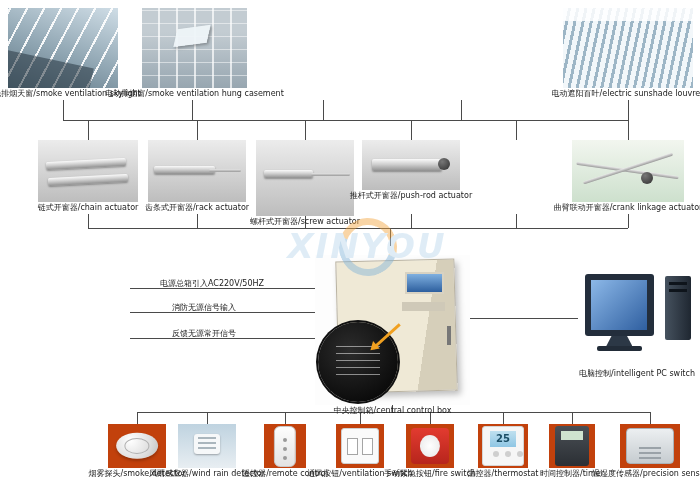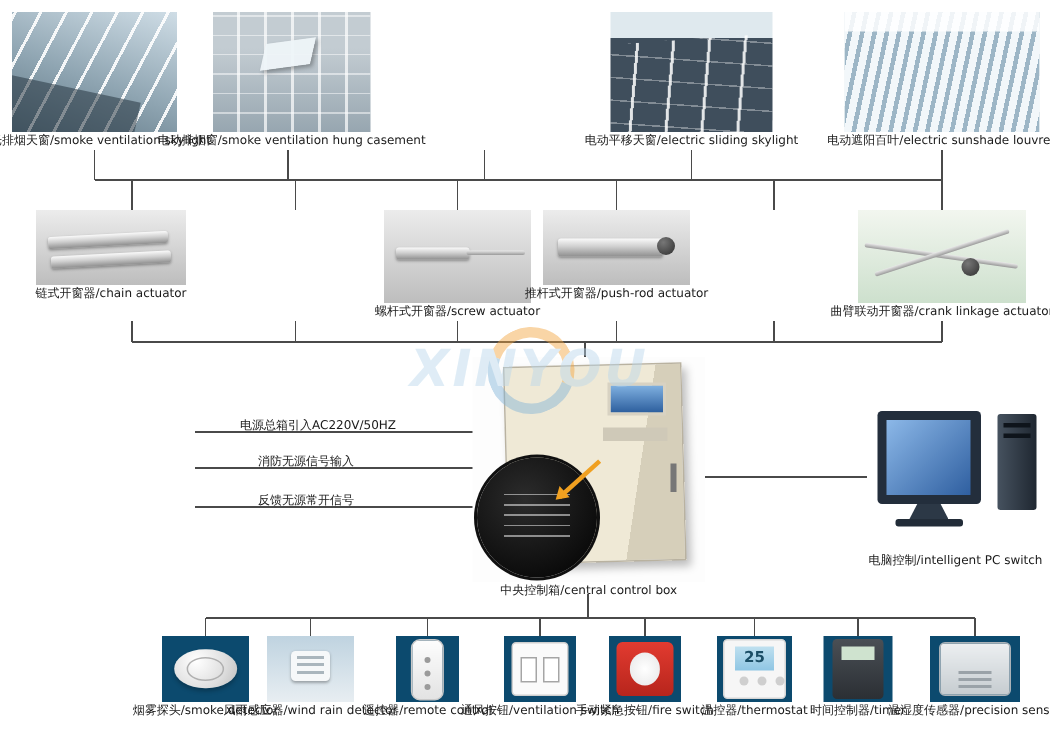--- a/index.html
+++ b/index.html
@@ -10,21 +10,21 @@
 
   figure.item { position:absolute; z-index:2; margin:0; }
   .ph { position:absolute; inset:0; overflow:hidden; }
   .cap { position:absolute; top:100%; left:50%; transform:translateX(-50%); margin-top:2px;
          white-space:nowrap; font-size:8px; line-height:1.1; color:#1a1a1a; }
   .cap-left { left:0; transform:none; }
 
   .wire-label { position:absolute; z-index:2; font-size:8px; color:#1a1a1a; white-space:nowrap;text-align:center; }
 
   
-  .watermark { position:absolute; left:243px; top:200px; width:220px; height:100px;
+  .watermark { position:absolute; left:257px; top:200px; width:220px; height:100px;
                z-index:3; opacity:.45; pointer-events:none; }
   .wm-logo { position:absolute; left:82px; top:18px; width:58px; height:58px; border-radius:50%;
              border:7px solid transparent; border-top-color:#f2a33c; border-right-color:#f2a33c;
              border-bottom-color:#7fb2d8; border-left-color:#7fb2d8; transform:rotate(-25deg); }
   .wm-text { position:absolute; left:0; top:26px; width:100%; text-align:center;
              font-size:34px; font-weight:bold; font-style:italic; color:#b9d7ec; letter-spacing:2px; }
 
   
   .sky1 { background:linear-gradient(200deg,#cfdde6,#8fa5b2 55%,#5f7684); }
   .sky1::before { content:""; position:absolute; inset:-20%;
@@ -112,21 +112,21 @@
     background:linear-gradient(135deg,#8cb8e8,#2f5fa0); }
   .stand { position:absolute; left:24%; top:68%; width:22%; height:10%; background:#2c3846;
     clip-path:polygon(20% 0,80% 0,100% 100%,0 100%); }
   .base { position:absolute; left:16%; top:78%; width:38%; height:5%; background:#222c38; border-radius:2px; }
   .tower { position:absolute; right:4%; top:8%; width:22%; height:64%;
     background:linear-gradient(90deg,#46525f,#1f2731); border-radius:2px; }
   .tower::before { content:""; position:absolute; left:15%; top:10%; width:70%; height:3px;
     background:#0e141b; box-shadow:0 7px 0 #0e141b; }
 
   
-  .dev { background:#0c4a6e; }
+  .dev { background:#c2410c; }
   .dev-smoke::before { content:""; position:absolute; left:50%; top:50%; width:72%; height:60%;
     transform:translate(-50%,-50%); border-radius:50%;
     background:radial-gradient(circle at 35% 30%, #ffffff, #dedede 60%, #bdbdbd);
     box-shadow:0 2px 3px rgba(0,0,0,.25); }
   .dev-smoke::after { content:""; position:absolute; left:50%; top:50%; width:40%; height:32%;
     transform:translate(-50%,-50%); border-radius:50%; border:1px solid #b0b0b0; }
 
   .dev-wind { background:linear-gradient(180deg,#bfd3e0,#e8eef2); }
   .dev-wind::before { content:""; position:absolute; left:28%; top:22%; width:44%; height:46%;
     background:#f6f8f9; border-radius:3px; box-shadow:0 1px 2px rgba(0,0,0,.3); }
@@ -199,40 +199,43 @@
     <div class="ph sky1"></div>
     <figcaption class="cap">采光排烟天窗/smoke ventilation skylight</figcaption>
   </figure>
 
   <figure class="item" style="left:142px;top:8px;width:105px;height:80px">
     <div class="ph sky2"></div>
     <figcaption class="cap">电动排烟窗/smoke ventilation hung casement</figcaption>
   </figure>
 
 
-  <figure class="item" style="left:407px;top:8px;width:108px;height:80px">
-    <div class="ph sky4"></div>
-    <figcaption class="cap">电动平移天窗/electric sliding skylight</figcaption>
-  </figure>
 
   <figure class="item" style="left:563px;top:8px;width:130px;height:80px">
     <div class="ph sky5"></div>
     <figcaption class="cap">电动遮阳百叶/electric sunshade louvres</figcaption>
   </figure>
 
-  <figure class="item" style="left:24px;top:140px;width:100px;height:50px">
+  <figure class="item" style="left:38px;top:140px;width:100px;height:62px">
     <div class="ph act">
       <div class="bar" style="left:8%;right:12%;top:32%;transform:rotate(-3deg)"></div>
       <div class="bar" style="left:10%;right:10%;top:58%;transform:rotate(-3deg)"></div>
     </div>
     <figcaption class="cap">链式开窗器/chain actuator</figcaption>
   </figure>
 
-
-  <figure class="item" style="left:256px;top:140px;width:98px;height:62px">
+  <figure class="item" style="left:148px;top:140px;width:98px;height:62px">
+    <div class="ph act">
+      <div class="bar" style="left:6%;right:32%;top:42%"></div>
+      <div class="rod" style="left:62%;right:5%;top:46%"></div>
+    </div>
+    <figcaption class="cap">齿条式开窗器/rack actuator</figcaption>
+  </figure>
+
+  <figure class="item" style="left:256px;top:140px;width:98px;height:76px">
     <div class="ph act">
       <div class="bar" style="left:8%;right:42%;top:40%"></div>
       <div class="rod" style="left:56%;right:4%;top:43%"></div>
     </div>
     <figcaption class="cap">螺杆式开窗器/screw actuator</figcaption>
   </figure>
 
   <figure class="item" style="left:362px;top:140px;width:98px;height:50px">
     <div class="ph act">
       <div class="bar thick" style="left:10%;right:18%;top:38%"></div>
@@ -245,21 +248,21 @@
   <figure class="item" style="left:572px;top:140px;width:112px;height:62px">
     <div class="ph act-green">
       <div class="rod" style="left:4%;right:4%;top:46%;transform:rotate(8deg)"></div>
       <div class="rod" style="left:8%;right:8%;top:44%;transform:rotate(-18deg)"></div>
       <div class="motor-dot" style="left:62%;top:52%"></div>
     </div>
     <figcaption class="cap">曲臂联动开窗器/crank linkage actuator</figcaption>
   </figure>
 
 
-  <figure class="item" style="left:315px;top:238px;width:155px;height:150px">
+  <figure class="item" style="left:315px;top:255px;width:155px;height:150px">
     <div class="ph boxph">
       <div class="cab"></div>
       <div class="scr"></div>
       <div class="plate"></div>
       <div class="handle"></div>
       <div class="lens"></div>
       <div class="arrow"></div>
     </div>
     <figcaption class="cap">中央控制箱/central control box</figcaption>
   </figure>

